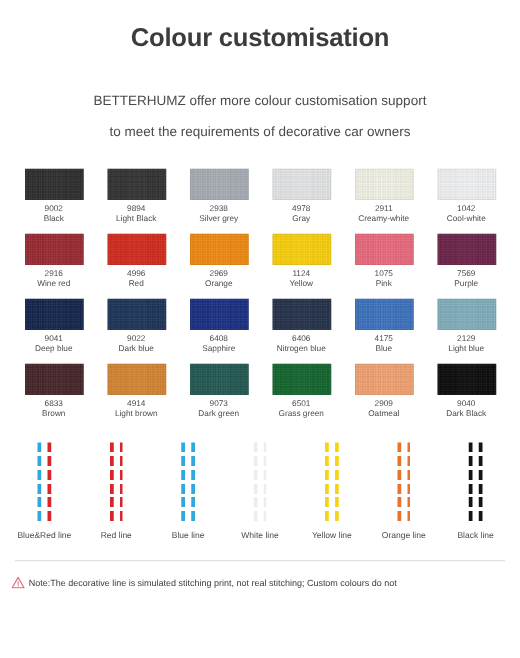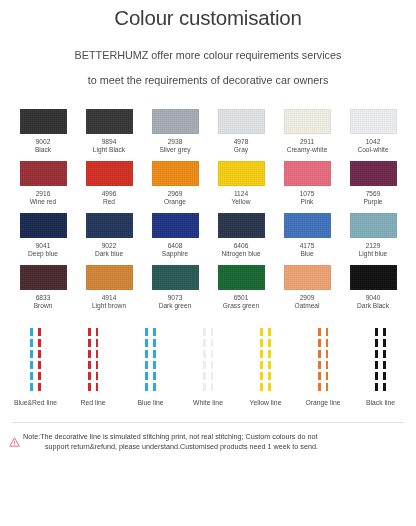--- a/index.html
+++ b/index.html
@@ -19,24 +19,24 @@
     width: 416px;
     height: 526px;
     position: relative;
     box-sizing: border-box;
   }
 
   
   .title {
     text-align: center;
     font-size: 20.5px;
-    font-weight: normal;
+    font-weight: bold;
     color: #3c3c3c;
     letter-spacing: -0.2px;
-    margin: 0;
+    margin: 13px;
     padding-top: 5px;
     line-height: 26px;
   }
   .subtitle {
     text-align: center;
     font-size: 10.8px;
     color: #4a4a4a;
     line-height: 22px;
     margin: 0;
     padding-top: 13px;
@@ -135,21 +135,21 @@
   .note-text .l2 { display: block; padding-left: 22px; }
 </style>
 </head>
 <body>
 
 <div class="page">
 
   <h1 class="title">Colour customisation</h1>
 
   <div class="subtitle">
-    <span>BETTERHUMZ offer more colour requirements services</span>
+    <span>BETTERHUMZ offer more colour customisation support</span>
     <span class="l2">to meet the requirements of decorative car owners</span>
   </div>
 
   <div class="swatch-grid">
     <div class="swatch-row">
       <div class="swatch-cell">
         <div class="chip" style="background: repeating-linear-gradient(90deg, rgba(255, 255, 255, 0.043) 0px, rgba(255, 255, 255, 0.043) 1px, rgba(0, 0, 0, 0.035) 1px, rgba(0, 0, 0, 0.035) 2px), repeating-linear-gradient(0deg, rgba(255, 255, 255, 0.035) 0px, rgba(255, 255, 255, 0.035) 1px, rgba(0, 0, 0, 0.03) 1px, rgba(0, 0, 0, 0.03) 2px) rgb(46, 46, 46);"></div>
         <div class="chip-code">9002</div>
         <div class="chip-name">Black</div>
       </div>
@@ -337,17 +337,16 @@
   <div class="note">
     <span class="warn-icon">
       <svg width="11" height="10" viewBox="0 0 11 10" aria-hidden="true">
         <path d="M5.5 0.9 L10.2 9.2 L0.8 9.2 Z" fill="none" stroke="#e8637a" stroke-width="0.9" stroke-linejoin="round"></path>
         <rect x="5.1" y="4.0" width="0.85" height="2.9" fill="#e8637a"></rect>
         <rect x="5.1" y="7.3" width="0.85" height="0.85" fill="#e8637a"></rect>
       </svg>
     </span>
     <span class="note-text">
       <span>Note:The decorative line is simulated stitching print, not real stitching; Custom colours do not</span>
-      <span class="l2">support return&amp;refund, please understand.Customised products need 1 week to send.</span>
     </span>
   </div>
 
 </div>
 
 </body></html>

